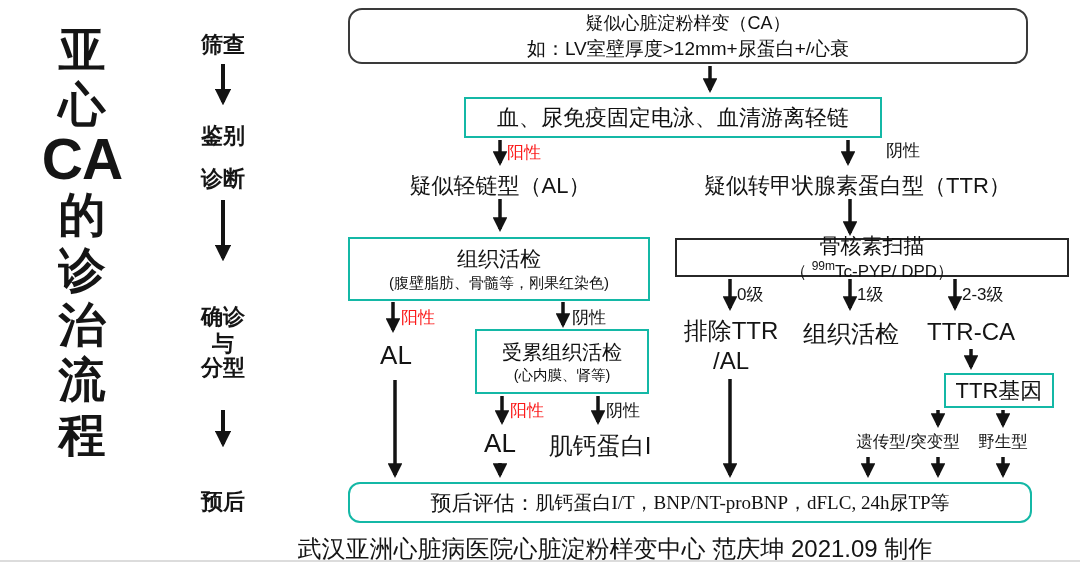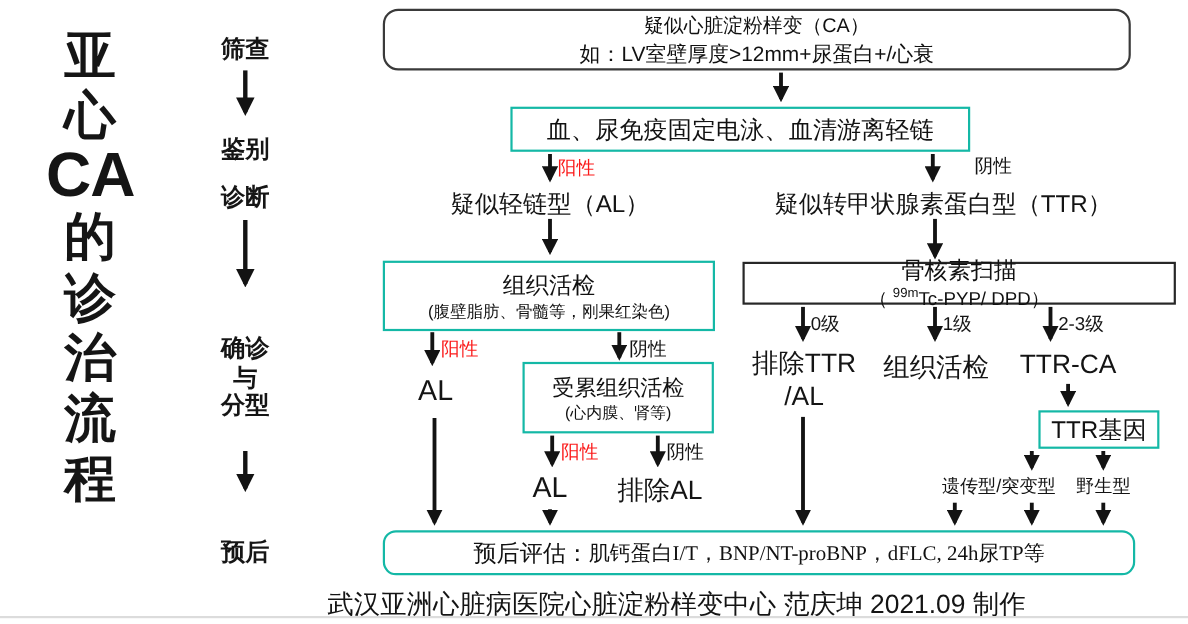--- a/index.html
+++ b/index.html
@@ -127,21 +127,21 @@
 
   <div class="abs box red" style="left:475px;top:329px;width:174px;height:65px;">
     <div style="font-size:20px;">受累组织活检</div>
     <div style="font-size:14.5px;">(心内膜、肾等)</div>
   </div>
 
   <div class="abs edge-label pos" style="left:510px;top:399px;">阳性</div>
   <div class="abs edge-label" style="left:606px;top:399px;">阴性</div>
 
   <div class="abs node" style="left:460px;top:428px;width:80px;font-size:26px;">AL</div>
-  <div class="abs node" style="left:545px;top:430px;width:110px;font-size:24px;">排除AL</div>
+  <div class="abs node" style="left:545px;top:430px;width:110px;font-size:24px;">肌钙蛋白I</div>
 
   <div class="abs node two-line" style="left:678px;top:316px;width:106px;font-size:24px;">
     <div>排除TTR</div>
     <div>/AL</div>
   </div>
   <div class="abs node" style="left:798px;top:318px;width:106px;font-size:24px;">组织活检</div>
   <div class="abs node" style="left:918px;top:318px;width:106px;font-size:24px;">TTR-CA</div>
 
   <div class="abs box red" style="left:917px;top:373px;width:110px;height:35px;font-size:22px;margin-left:27px;">
     <div>TTR基因</div>

